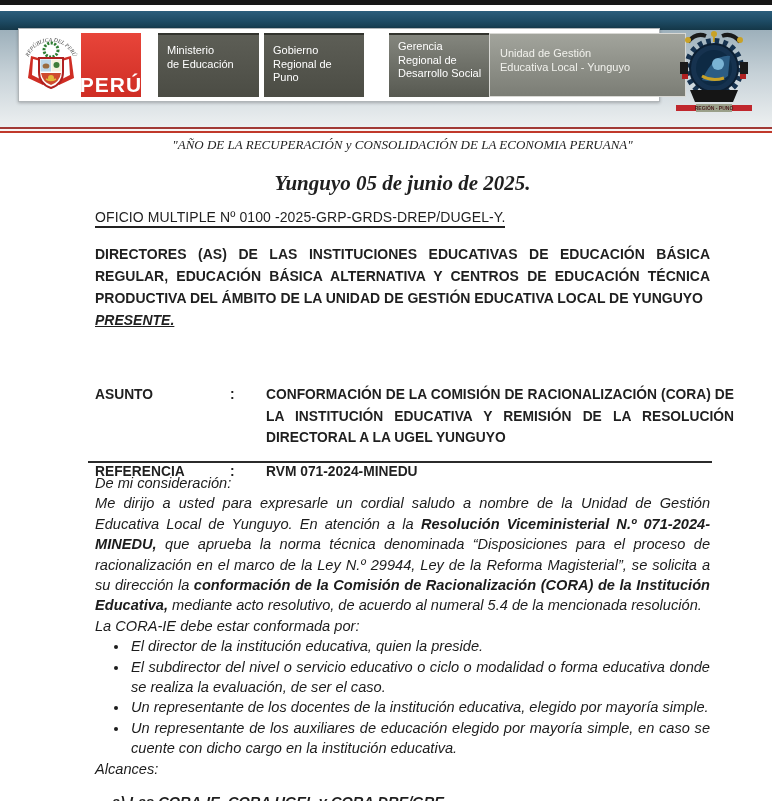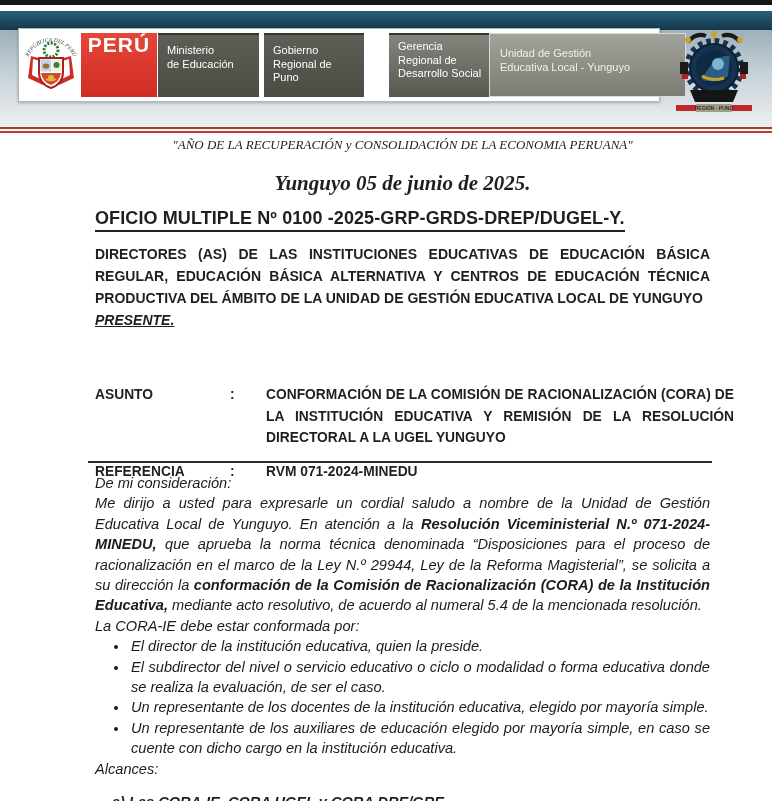--- a/index.html
+++ b/index.html
@@ -8,22 +8,22 @@
 
   
   .top-black-bar{position:absolute;left:0;top:0;width:772px;height:5px;background:#161616;}
   .navy-bar{position:absolute;left:0;top:11px;width:772px;height:19px;
             background:linear-gradient(180deg,#2c5e7c 0%,#1d4a63 55%,#143748 100%);}
   .header-bg{position:absolute;left:0;top:30px;width:772px;height:97px;
              background:linear-gradient(180deg,#9db0bb 0%,#c6d1d7 45%,#edf0f1 100%);}
   .logo-panel{position:absolute;left:18px;top:28px;width:640px;height:72px;
               background:#fff;border:1px solid #b0b5b8;box-shadow:0 1px 3px rgba(0,0,0,.25);}
   .hbox{position:absolute;top:4px;height:64px;box-sizing:border-box;}
-  .box-red{left:62px;width:76px;background:linear-gradient(180deg,#e8453a,#d5curious 100%);
-           background:linear-gradient(180deg,#e8453a,#cf2d24);display:flex;align-items:flex-start;justify-content:center;}
+  .box-red{left:62px;width:60px;background:linear-gradient(180deg,#e8453a,#d5curious 100%);
+           background:linear-gradient(180deg,#e8453a,#cf2d24);display:flex;align-items:flex-end;justify-content:center;}
   .box-red span{color:#fff;font-size:21px;font-weight:700;letter-spacing:1px;}
   .box-dark{background:linear-gradient(180deg,#5d5e56,#4b4c44);border-top:2px solid #33342e;
             color:#fff;font-size:11px;line-height:13.5px;padding:9px 8px 0 9px;}
   .b1{left:139px;width:101px;}
   .b2{left:245px;width:100px;}
   .b3{left:370px;width:103px;background:linear-gradient(180deg,#84867e,#575951);padding-top:5px;}
   .box-light{left:470px;width:197px;background:linear-gradient(180deg,#a2a49c,#7b7d75);
              border:1px solid #d8d8d4;color:#f1f1ec;font-size:11px;line-height:13.5px;padding:13px 8px 0 10px;}
   .coat{position:absolute;left:2px;top:1px;}
   .puno-logo{position:absolute;left:668px;top:28px;}
@@ -33,21 +33,21 @@
   .red-rule .r2{height:2px;background:#c0392b;}
 
   
   .col{position:absolute;left:95px;width:615px;}
   .motto{top:137px;text-align:center;font-family:"Liberation Serif",serif;
          font-style:italic;font-size:13px;color:#23232
          3;color:#232323;}
   .dateline{top:171px;text-align:center;font-family:"Liberation Serif",serif;
             font-style:italic;font-size:21px;font-weight:bold;}
   .oficio{top:208px;}
-  .oficio span{display:inline-block;font-weight:700;font-size:18px;
+  .oficio span{display:inline-block;font-weight:400;font-size:14px;
                border-bottom:2px solid #222;padding-bottom:1px;letter-spacing:.1px;}
   .addr{top:243px;font-size:14px;font-weight:700;line-height:22px;}
   .addr .body{text-align:justify;}
   .presente{font-style:italic;text-decoration:underline;}
   .asunto{top:384px;display:grid;grid-template-columns:123px 24px 468px;
           font-size:13.8px;font-weight:700;line-height:21.5px;gap:12px;}
   .asunto .val{text-align:justify;}
   .sec-rule{position:absolute;left:88px;top:461px;width:624px;border-top:2.5px solid #2b2b2b;}
   .bodytext{top:466px;font-style:italic;font-size:14.6px;line-height:20.4px;
             text-align:justify;color:#1c1c1c;margin-top:7px;}

